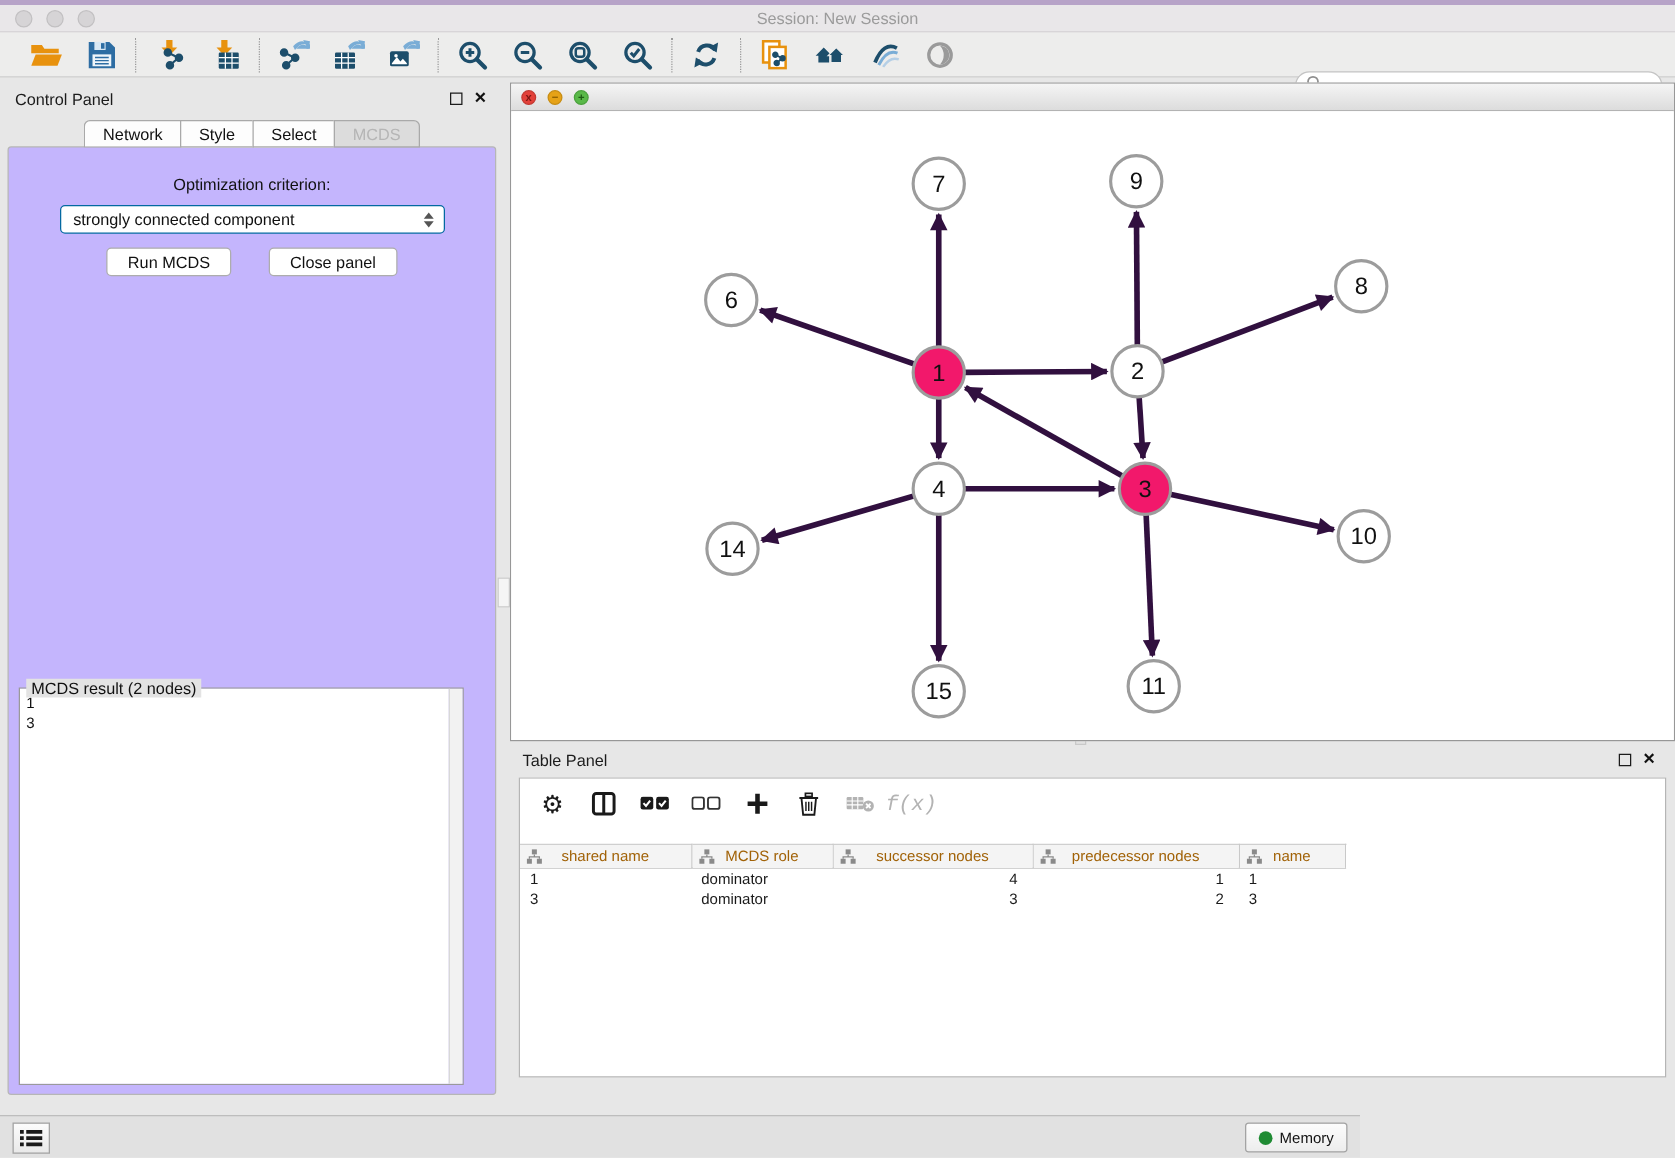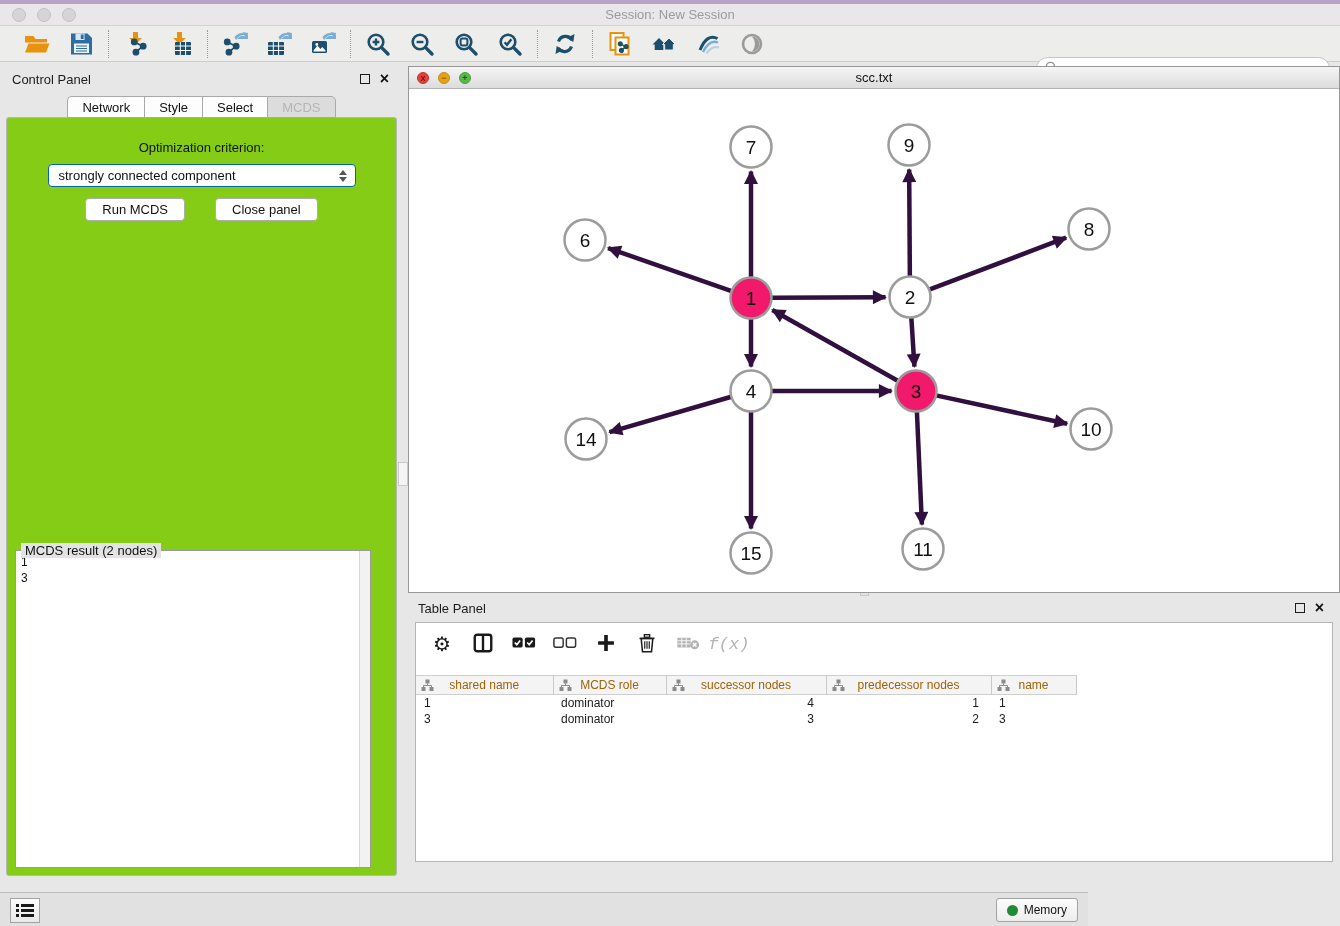--- a/index.html
+++ b/index.html
@@ -40,21 +40,21 @@
   .control-panel{position:absolute;left:0;top:62px;width:403px;height:828px;}
   .cp-header{position:absolute;left:0;top:6px;width:100%;height:22px;
     display:flex;align-items:center;justify-content:space-between;padding:0 14px 0 12px;}
   .cp-tabs{position:absolute;left:0;top:34px;width:100%;display:flex;justify-content:center;z-index:2;}
   .cp-tab{height:22px;padding:0 14px;font-size:13px;background:#fdfdfd;color:#111;
     border:1px solid #a9a9a9;border-right:none;display:flex;align-items:center;}
   .cp-tab:first-child{border-radius:5px 0 0 0;}
   .cp-tab:last-child{border-right:1px solid #a9a9a9;border-radius:0 5px 0 0;}
   .cp-tab.active{background:#dcdcdc;color:#b5b5b5;}
   .cp-body{position:absolute;left:6px;top:55px;width:391px;height:759px;
-    background:#84cc16;border:1px solid #b6b6b6;border-radius:3px;}
+    background:#c4b5fd;border:1px solid #b6b6b6;border-radius:3px;}
   .opt-label{margin-top:22px;text-align:center;font-size:13px;color:#111;}
   .criterion{margin:9px auto 0;width:308px;height:23px;background:#fff;
     border:1px solid #0369a1;border-radius:4px;display:flex;align-items:center;
     padding:0 6px 0 10px;font-size:13px;color:#111;justify-content:space-between;}
   .stepper{display:flex;flex-direction:column;gap:2px;align-items:center;width:12px;}
   .stepper i{width:0;height:0;border-left:4px solid transparent;border-right:4px solid transparent;display:block;}
   .stepper .up{border-bottom:5px solid #555;}
   .stepper .down{border-top:5px solid #555;}
   .cp-buttons{margin-top:11px;display:flex;justify-content:center;gap:30px;}
   .cp-buttons button{height:23px;padding:0 16px;font-size:13px;color:#111;
@@ -372,21 +372,20 @@
 <div class="vsplit-handle"></div>
 <div class="hsplit-handle"></div>
 
 <div class="net-frame">
   <div class="net-titlebar">
     <div class="net-traffic">
       <span class="tl-close">x</span>
       <span class="tl-min">−</span>
       <span class="tl-max">+</span>
     </div>
-    <div class="net-title">scc.txt</div>
   </div>
   <div class="net-canvas">
     <svg id="graph-svg" width="930" height="504" viewBox="0 0 930 504">
       <defs>
         <marker id="arrowhead" viewBox="0 0 10 10" refX="9" refY="5" markerWidth="16" markerHeight="14" orient="auto" markerUnits="userSpaceOnUse">
           <path d="M0 0 L10 5 L0 10 z" fill="#31103f"></path>
         </marker>
       </defs>
       <g id="edge-layer">
           <line x1="342" y1="188.5" x2="342" y2="82.5" stroke="#31103f" stroke-width="4.5" marker-end="url(#arrowhead)"></line>

